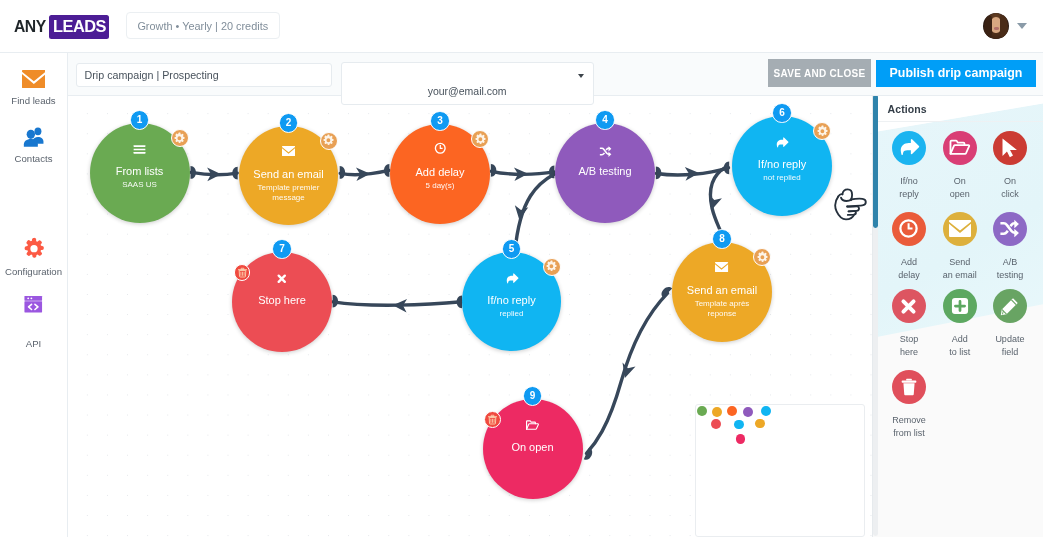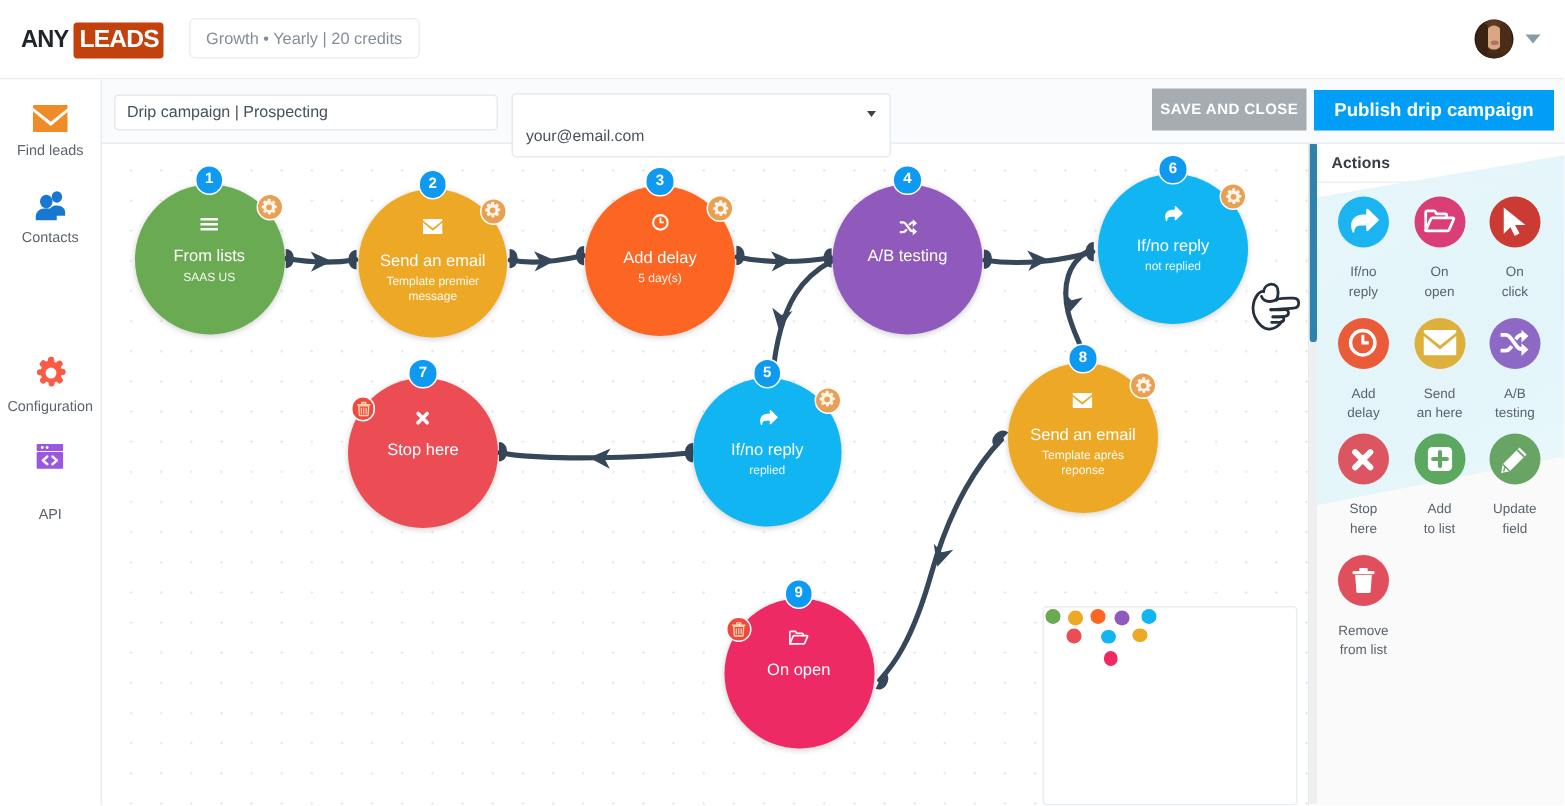--- a/index.html
+++ b/index.html
@@ -17,21 +17,21 @@
   #topbar {
     position: absolute; left:0; top:0; width:1043px; height:53px;
     background:#fff; border-bottom:1px solid #e8edf1;
   }
   #logo { position:absolute; left:13.5px; top:14.5px; display:flex; align-items:center; }
   #logo .l1 {
     font-size:16.4px; font-weight:bold; color:#1f2529; letter-spacing:-0.55px;
     display:inline-block; transform:scaleX(0.96); transform-origin:left center;
   }
   #logo .l2 {
-    font-size:16.4px; font-weight:bold; color:#ffffff; background:#c2410c;
+    font-size:16.4px; font-weight:bold; color:#ffffff; background:#4c1d95;
     letter-spacing:-0.55px; padding:2.3px 3.2px 2.8px 3.6px; margin-left:3px; border-radius:2.5px;
     display:inline-block; position:relative; top:0.5px;
   }
   #plan-badge {
     position:absolute; left:126px; top:12.4px; height:26.4px; width:153.5px;
     border:1px solid #ebeff2; border-radius:4px;
     display:flex; align-items:center; justify-content:center;
     font-size:10.9px; color:#818e9a; white-space:nowrap;
   }
   #avatar-wrap { position:absolute; right:16px; top:13px; display:flex; align-items:center; }
@@ -76,21 +76,21 @@
     background:#f9fbfc; border-bottom:1px solid #e8edf1; z-index:20;
   }
   #campaign-name {
     position:absolute; left:7.6px; top:9.6px; width:256px; height:24.3px;
     background:#fff; border:1px solid #e6ebef; border-radius:3px;
     font-size:10.7px; color:#48525c; padding:0 8px; line-height:22.3px;
   }
   #email-select {
     position:absolute; left:272.6px; top:8.6px; width:253px; height:43px;
     background:#fff; border:1px solid #e6ebef; border-radius:3px;
-    font-size:10.5px; color:#48525c; padding:16px 9px; line-height:24.5px;
+    font-size:10.5px; color:#48525c; padding:16px 9px; line-height:24.5px;text-align:center;
   }
   #email-select .arrow {
     position:absolute; right:9px; top:11px; width:0;height:0;
     border-left:3.5px solid transparent;border-right:3.5px solid transparent;
     border-top:4.5px solid #3d444b; }
   #btn-save {
     position:absolute; left:700px; top:6px; width:103px; height:28px;
     background:#a5adb3; color:#fff; font-size:10px; font-weight:bold;
     letter-spacing:0.3px; display:flex; align-items:center; justify-content:center;
     cursor:pointer; white-space:nowrap;
@@ -560,21 +560,21 @@
 delay</div>
       </div>
       <div class="action" style="left: 61.7px; top: 115.7px;">
         <div class="circ" style="background: rgb(221, 176, 60);">
           <svg width="22" height="16.938053097345133" viewBox="0.7 3.2 22.6 17.4" xmlns="http://www.w3.org/2000/svg">
             <path fill="#ffffff" d="M1.5 3.2h21a.8.8 0 0 1 .8.8v.9L12 13.9 0.7 4.9V4a.8.8 0 0 1 .8-.8z"></path>
      <path fill="#ffffff" d="M0.7 7.1v12.6c0 .5.36.9.8.9h21a.9.9 0 0 0 .8-.9V7.1L12 16.6z"></path>
           </svg>
         </div>
         <div class="alabel">Send
-an here</div>
+an email</div>
       </div>
       <div class="action" style="left: 111.9px; top: 115.7px;">
         <div class="circ" style="background: rgb(141, 105, 197);">
           <svg width="21" height="21" viewBox="0 0 24 24" xmlns="http://www.w3.org/2000/svg">
             <path d="M1.6 6.0h3.9c1.6 0 2.6.85 3.6 2.15l4.9 6.55c1.0 1.35 2.1 2.15 3.7 2.15h2.1" stroke="#ffffff" stroke-width="2.9" fill="none" stroke-linejoin="round"></path>
      <path d="M1.6 18.0h3.9c1.6 0 2.6-.85 3.6-2.15l.95-1.3" stroke="#ffffff" stroke-width="2.9" fill="none"></path>
      <path d="M13.1 9.35l.9-1.2c1.0-1.3 2.1-2.15 3.7-2.15h2.1" stroke="#ffffff" stroke-width="2.9" fill="none"></path>
      <path d="M17.5 2.1 22.8 6.95 17.5 11.8z" fill="#ffffff"></path>
      <path d="M17.5 12.3 22.8 17.15 17.5 22.0z" fill="#ffffff"></path>
           </svg>

